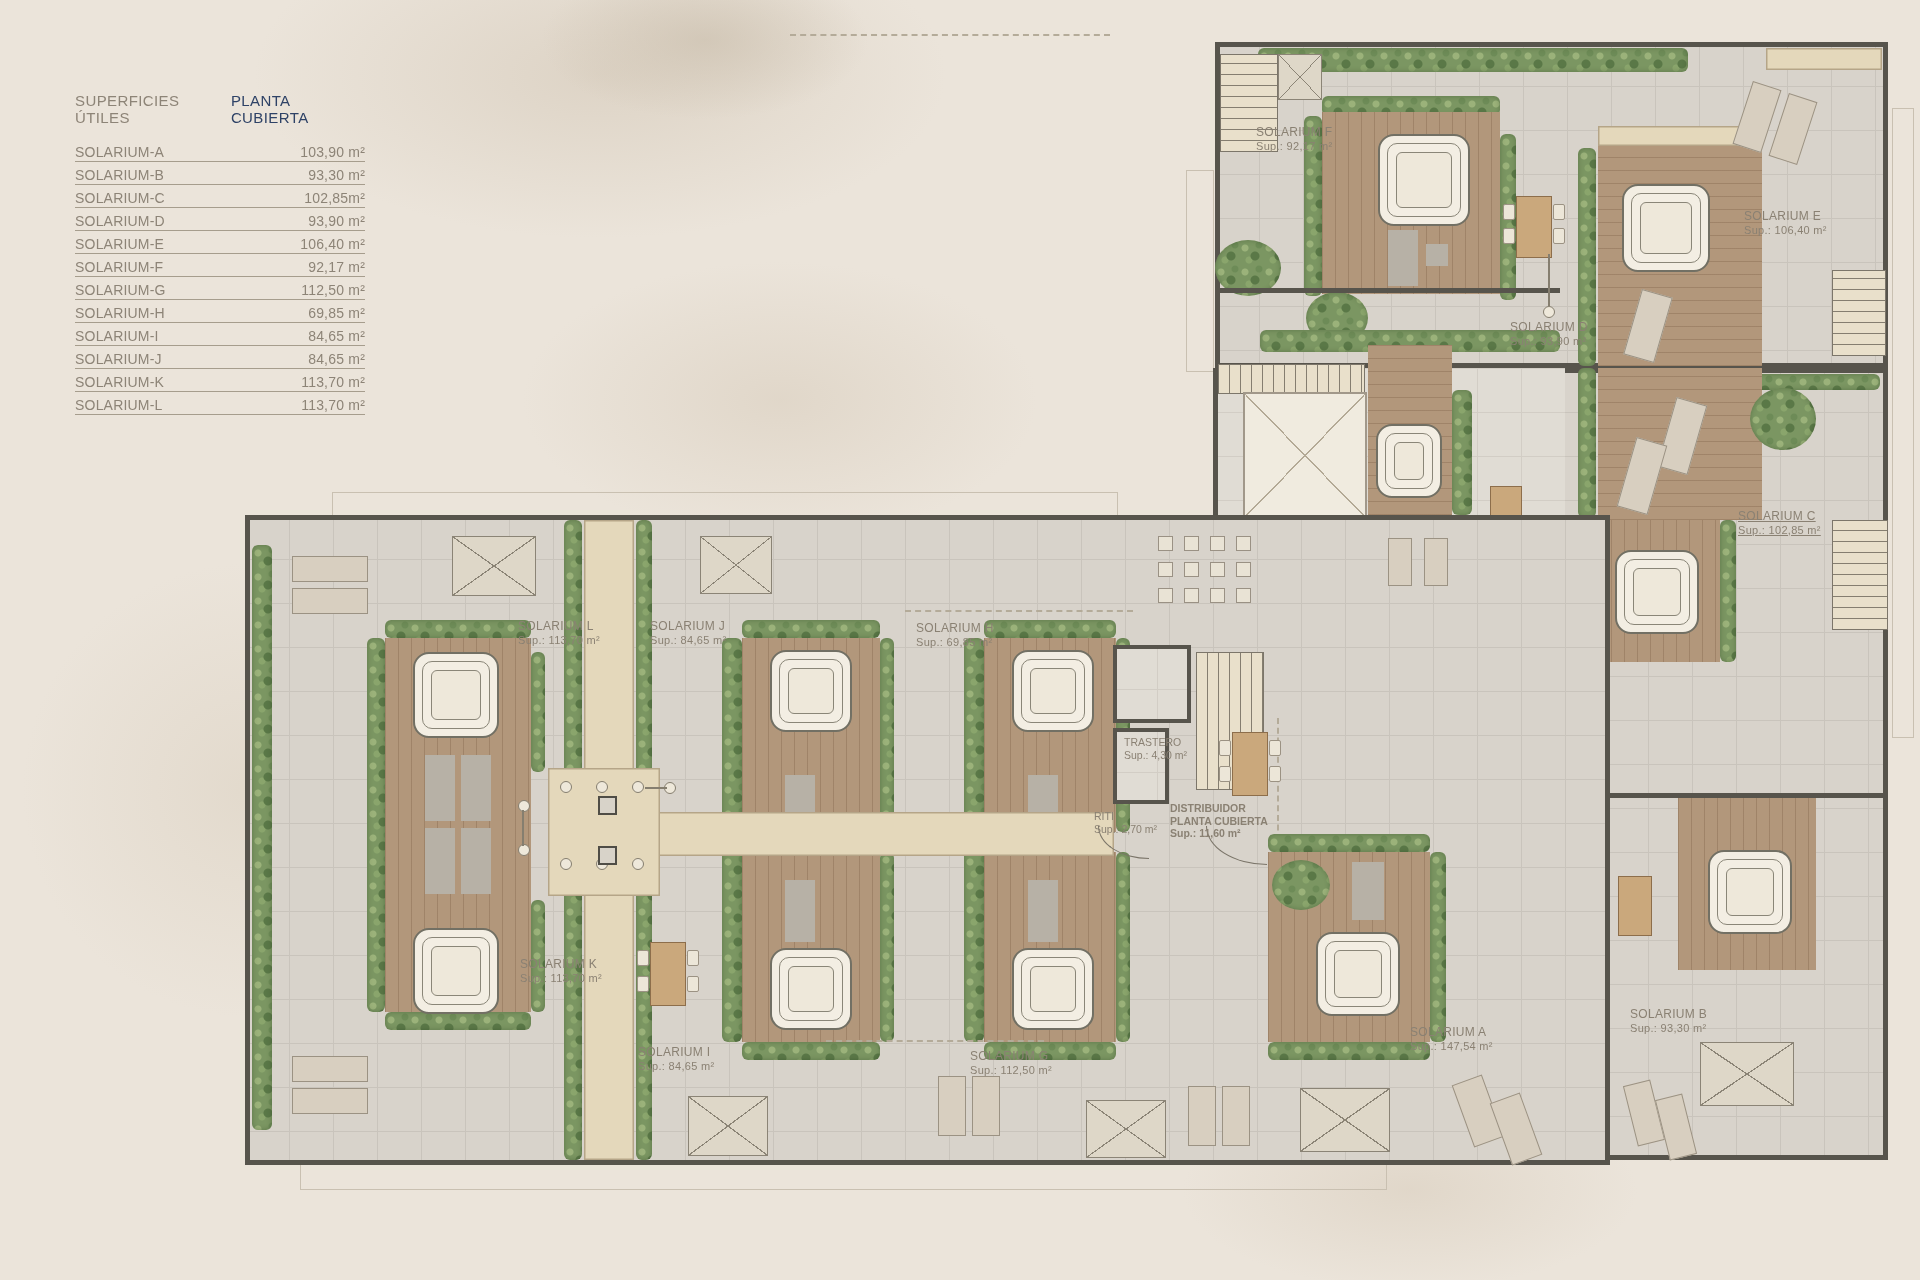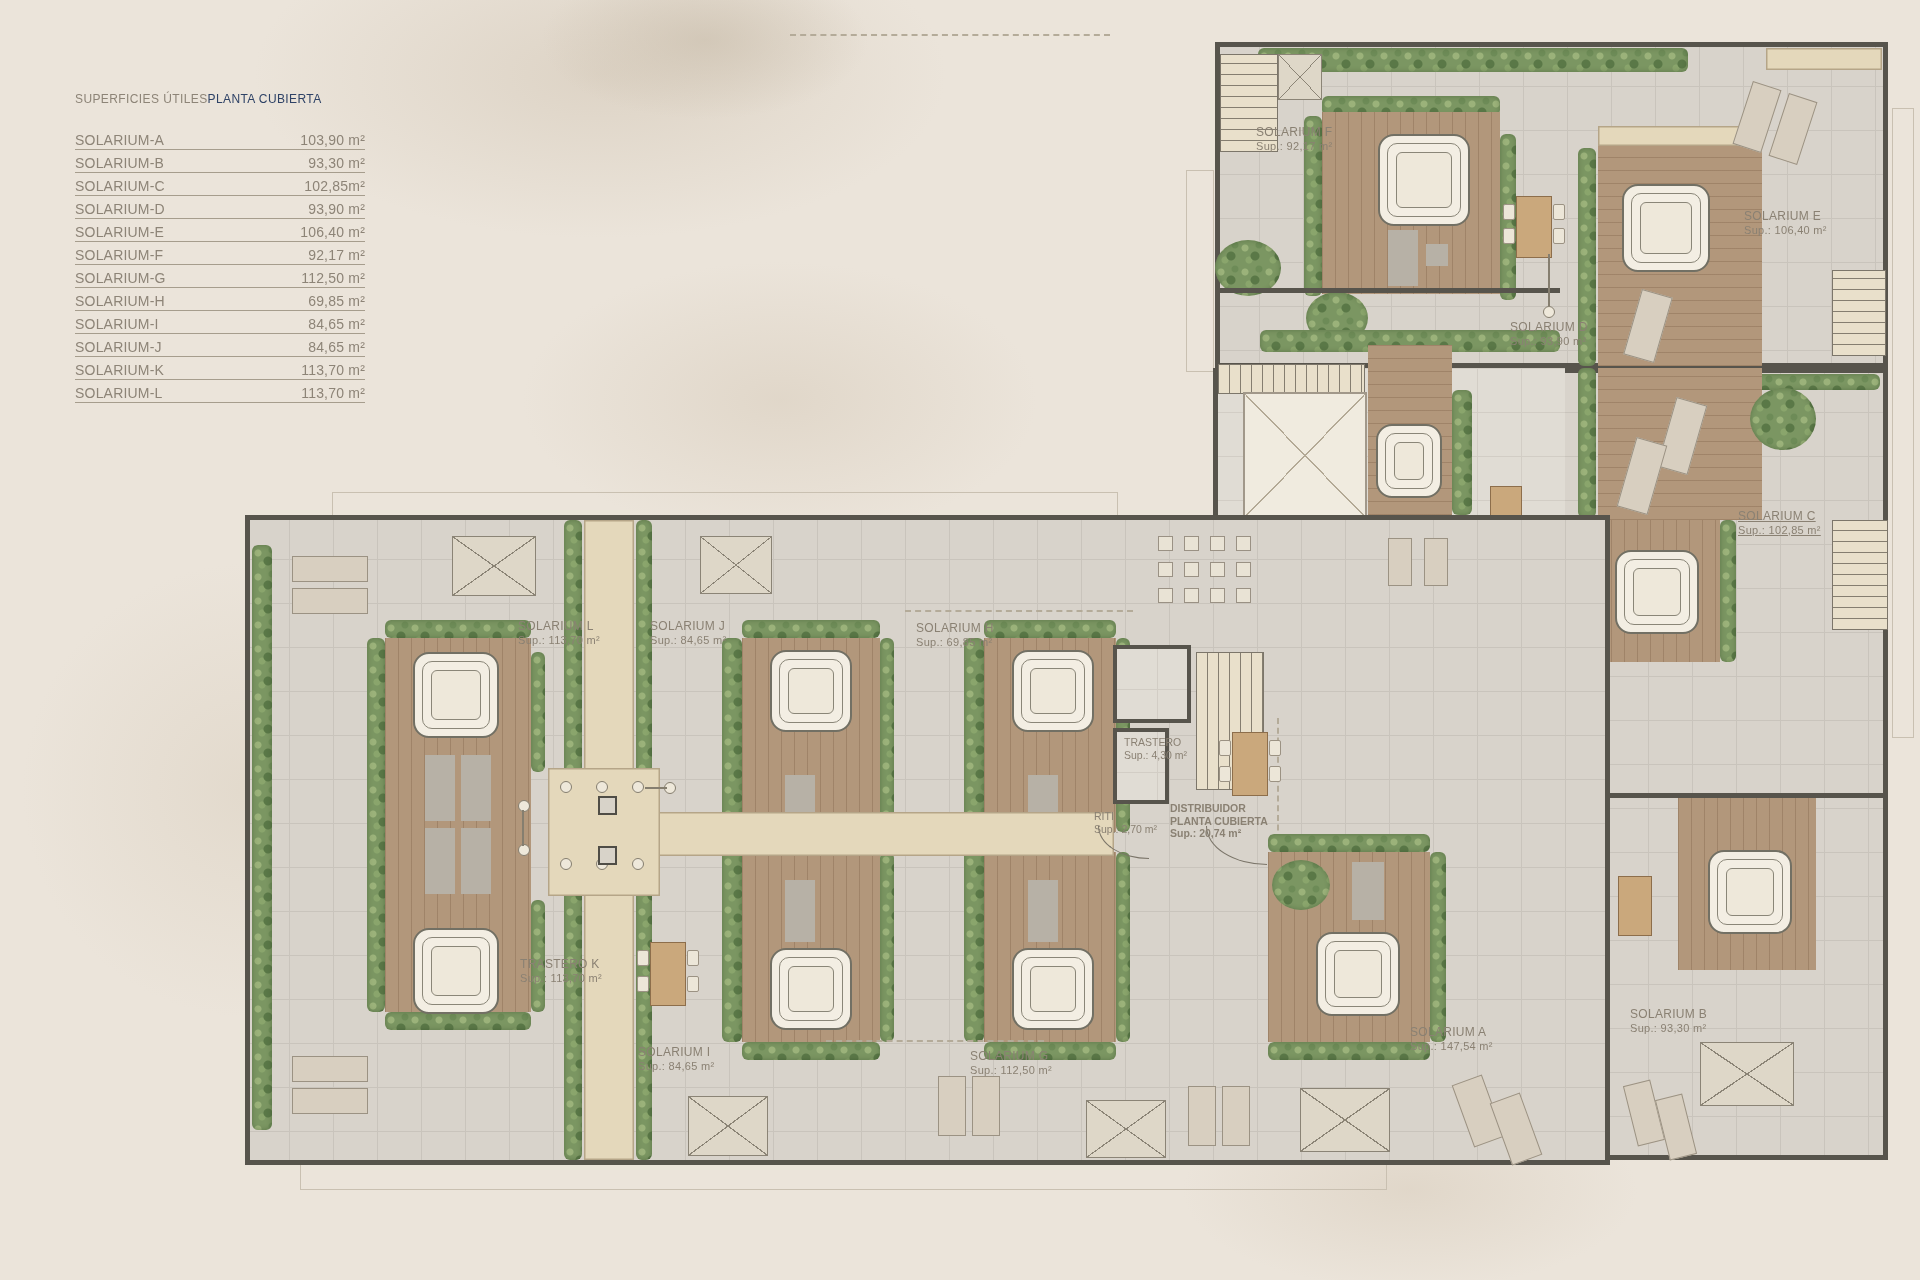--- a/index.html
+++ b/index.html
@@ -49,21 +49,21 @@
   .arc{position:absolute;border-left:1.5px solid #7a7468;border-bottom:1.5px solid #7a7468;
     border-bottom-left-radius:100% 100%;}
   .dash-h{position:absolute;border-top:2px dashed #b4ab99;}
   .dash-v{position:absolute;border-left:2px dashed #b4ab99;}
   .ln{position:absolute;background:#857e6f;}
   .plabel{position:absolute;z-index:40;color:#8a8173;font-size:12px;line-height:1.15;
     letter-spacing:.3px;white-space:nowrap;}
   .plabel .s{font-size:11px;}
   .rlabel{position:absolute;z-index:40;color:#8a8173;font-size:10.5px;line-height:1.2;white-space:nowrap;}
   #legend{position:absolute;left:75px;top:92px;width:290px;z-index:50;}
-  .lg-head{display:flex;margin-bottom:21px;font-size:12px;
+  .lg-head{display:flex;justify-content:space-between;margin-bottom:13px;font-size:15px;
     color:#8d8477;letter-spacing:.4px;}
   .lg-head .rt{color:#2e4266;}
   .lg-row{display:flex;justify-content:space-between;align-items:flex-end;height:21px;
     border-bottom:1px solid #a69d8d;font-size:14px;color:#8d8477;letter-spacing:.2px;padding-bottom:1px;}
 </style>
 </head>
 <body>
 
 <div id="canvas">
 
@@ -281,21 +281,21 @@
   </div>
   <div class="plabel" style="left:650px;top:620px;">
     <div>SOLARIUM J</div>
     <div class="s">Sup.: 84,65 m²</div>
   </div>
   <div class="plabel" style="left:916px;top:622px;">
     <div>SOLARIUM H</div>
     <div class="s">Sup.: 69,85 m²</div>
   </div>
   <div class="plabel" style="left:520px;top:958px;">
-    <div>TRASTERO K</div>
+    <div>SOLARIUM K</div>
     <div class="s">Sup.: 113,70 m²</div>
   </div>
   <div class="plabel" style="left:638px;top:1046px;">
     <div>SOLARIUM I</div>
     <div class="s">Sup.: 84,65 m²</div>
   </div>
   <div class="plabel" style="left:970px;top:1050px;">
     <div>SOLARIUM G</div>
     <div class="s">Sup.: 112,50 m²</div>
   </div>
@@ -312,21 +312,21 @@
     <div>TRASTERO</div>
     <div>Sup.: 4,30 m²</div>
   </div>
   <div class="rlabel" style="left:1094px;top:810px;">
     <div>RITI</div>
     <div>Sup.: 2,70 m²</div>
   </div>
   <div class="rlabel" style="left:1170px;top:802px;font-weight:bold;">
     <div>DISTRIBUIDOR</div>
     <div>PLANTA CUBIERTA</div>
-    <div>Sup.: 20,74 m²</div>
+    <div>Sup.: 11,60 m²</div>
   </div>
 
   <div id="legend">
     <div class="lg-head">
       <span>SUPERFICIES ÚTILES</span>
       <span class="rt">PLANTA CUBIERTA</span>
     </div>
     <div class="lg-row">
         <span>SOLARIUM-A</span>
         <span>103,90 m²</span>

